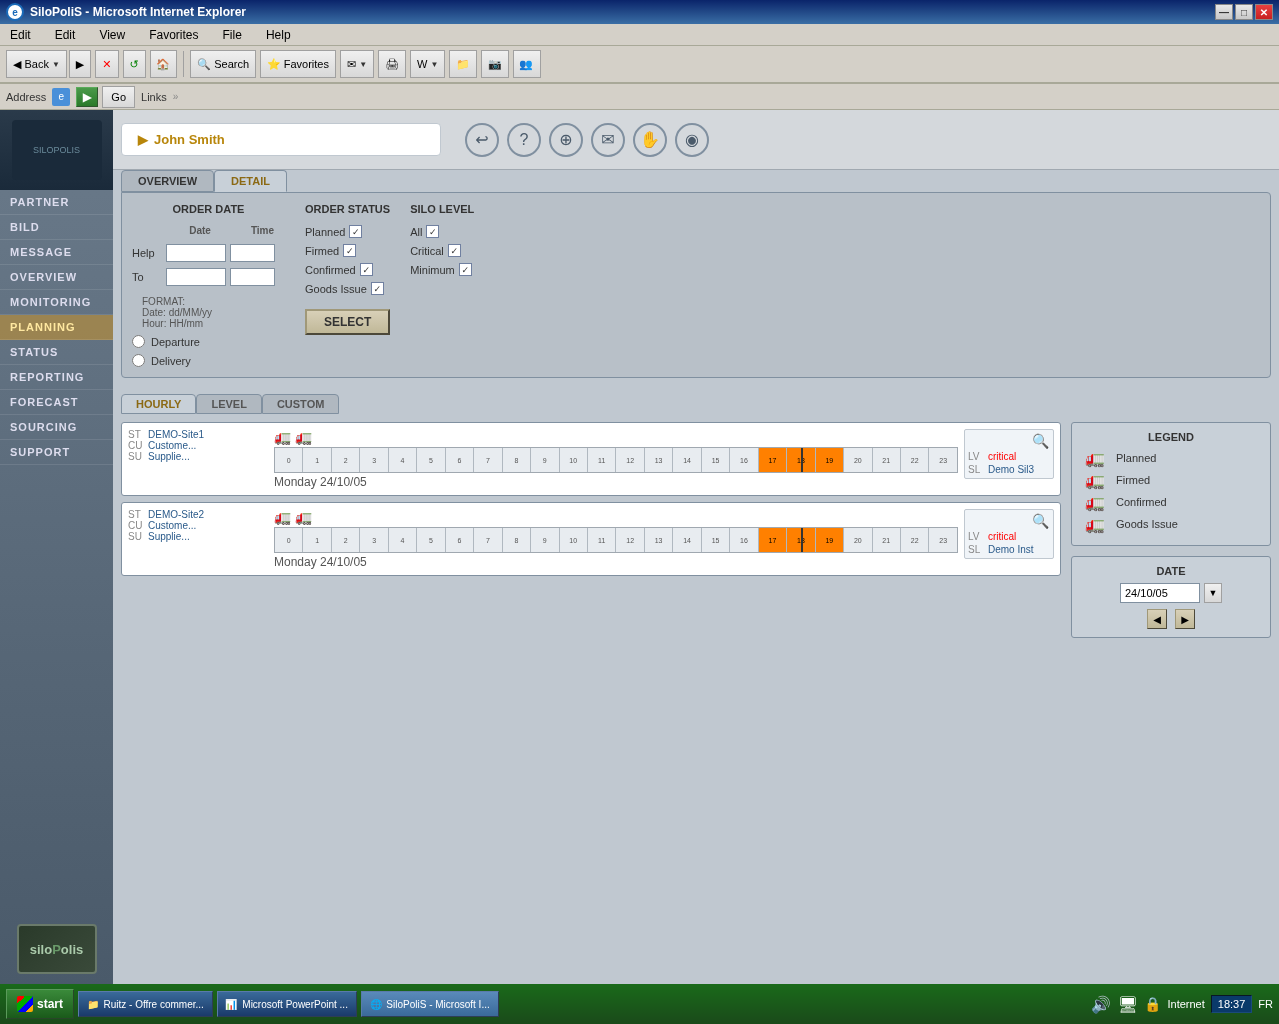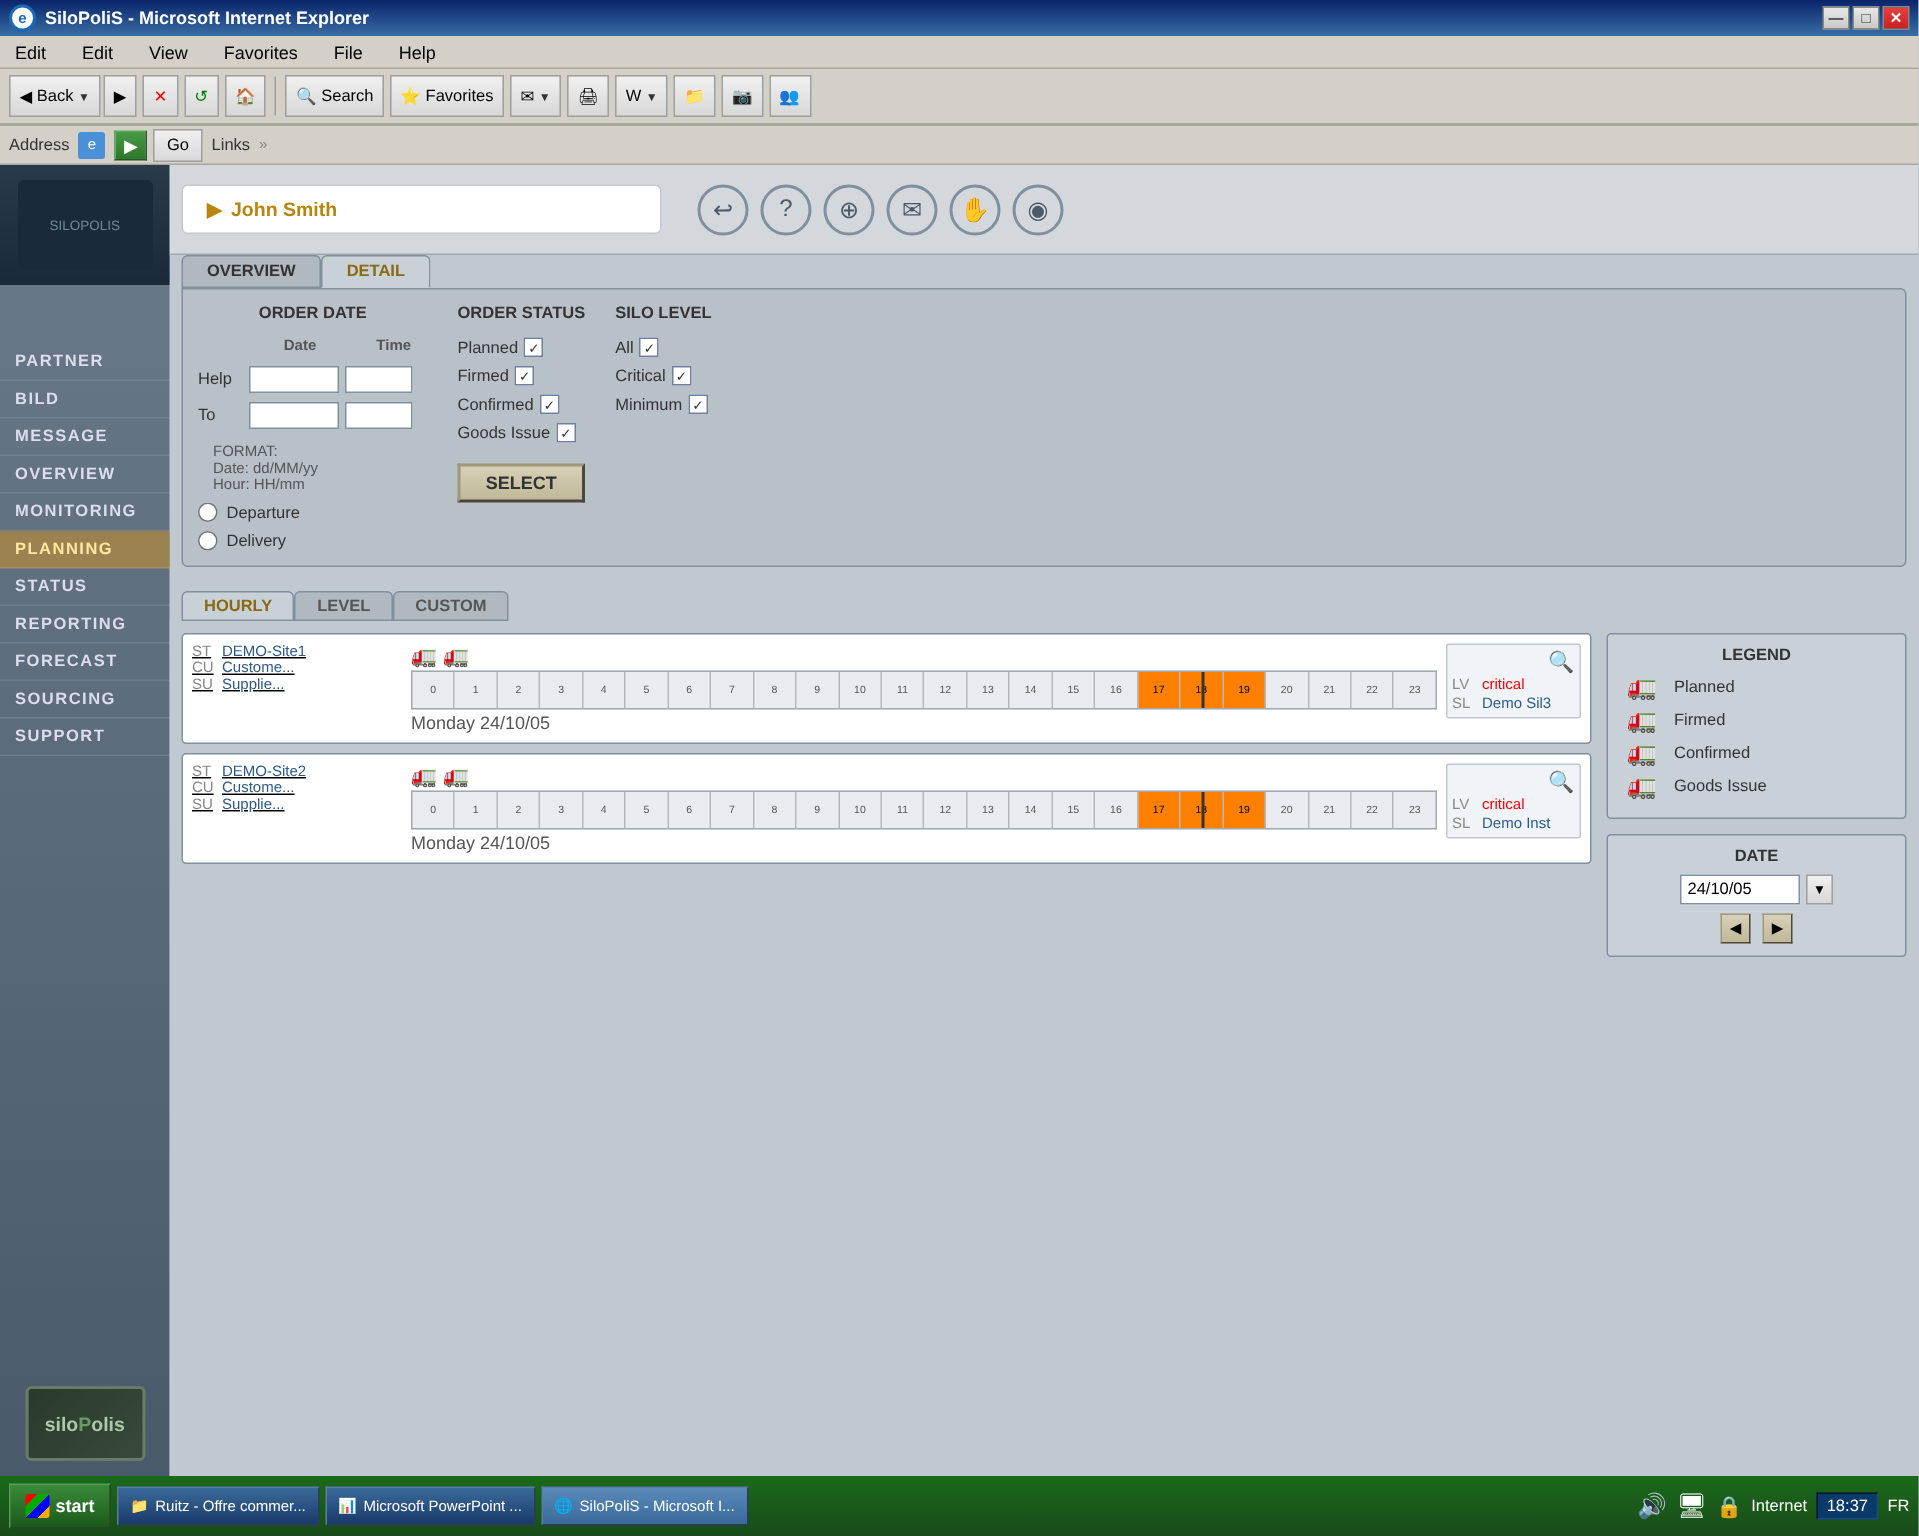--- a/index.html
+++ b/index.html
@@ -117,21 +117,20 @@
       background: #1a2a3a;
       border-radius: 4px;
       display: flex; align-items: center; justify-content: center;
       color: #8ab;
       font-size: 10px;
     }
     .sidebar-nav {
       width: 100%;
       display: flex;
       flex-direction: column;
-      margin-top: 39px;
     }
     .nav-item {
       width: 100%;
       padding: 6px 10px;
       color: #dde;
       font-size: 11px;
       font-weight: bold;
       letter-spacing: 1px;
       text-transform: uppercase;
       cursor: pointer;
@@ -303,21 +302,20 @@
       border: 1px solid #8090a0;
       border-radius: 3px;
       padding: 6px;
       display: flex;
       flex-direction: column;
       gap: 2px;
     }
     .site-info {
       width: 140px;
       font-size: 10px;
-      text-decoration: underline;
     }
     .site-row { display: flex; gap: 2px; align-items: center; }
     .site-label { color: #888; width: 18px; font-size: 10px; }
     .site-value { color: #2a5a8a; font-size: 10px; }
     .time-axis {
       display: flex;
       border: 1px solid #a0a8b0;
       height: 22px;
       background: #e8ecf0;
       overflow: hidden;

